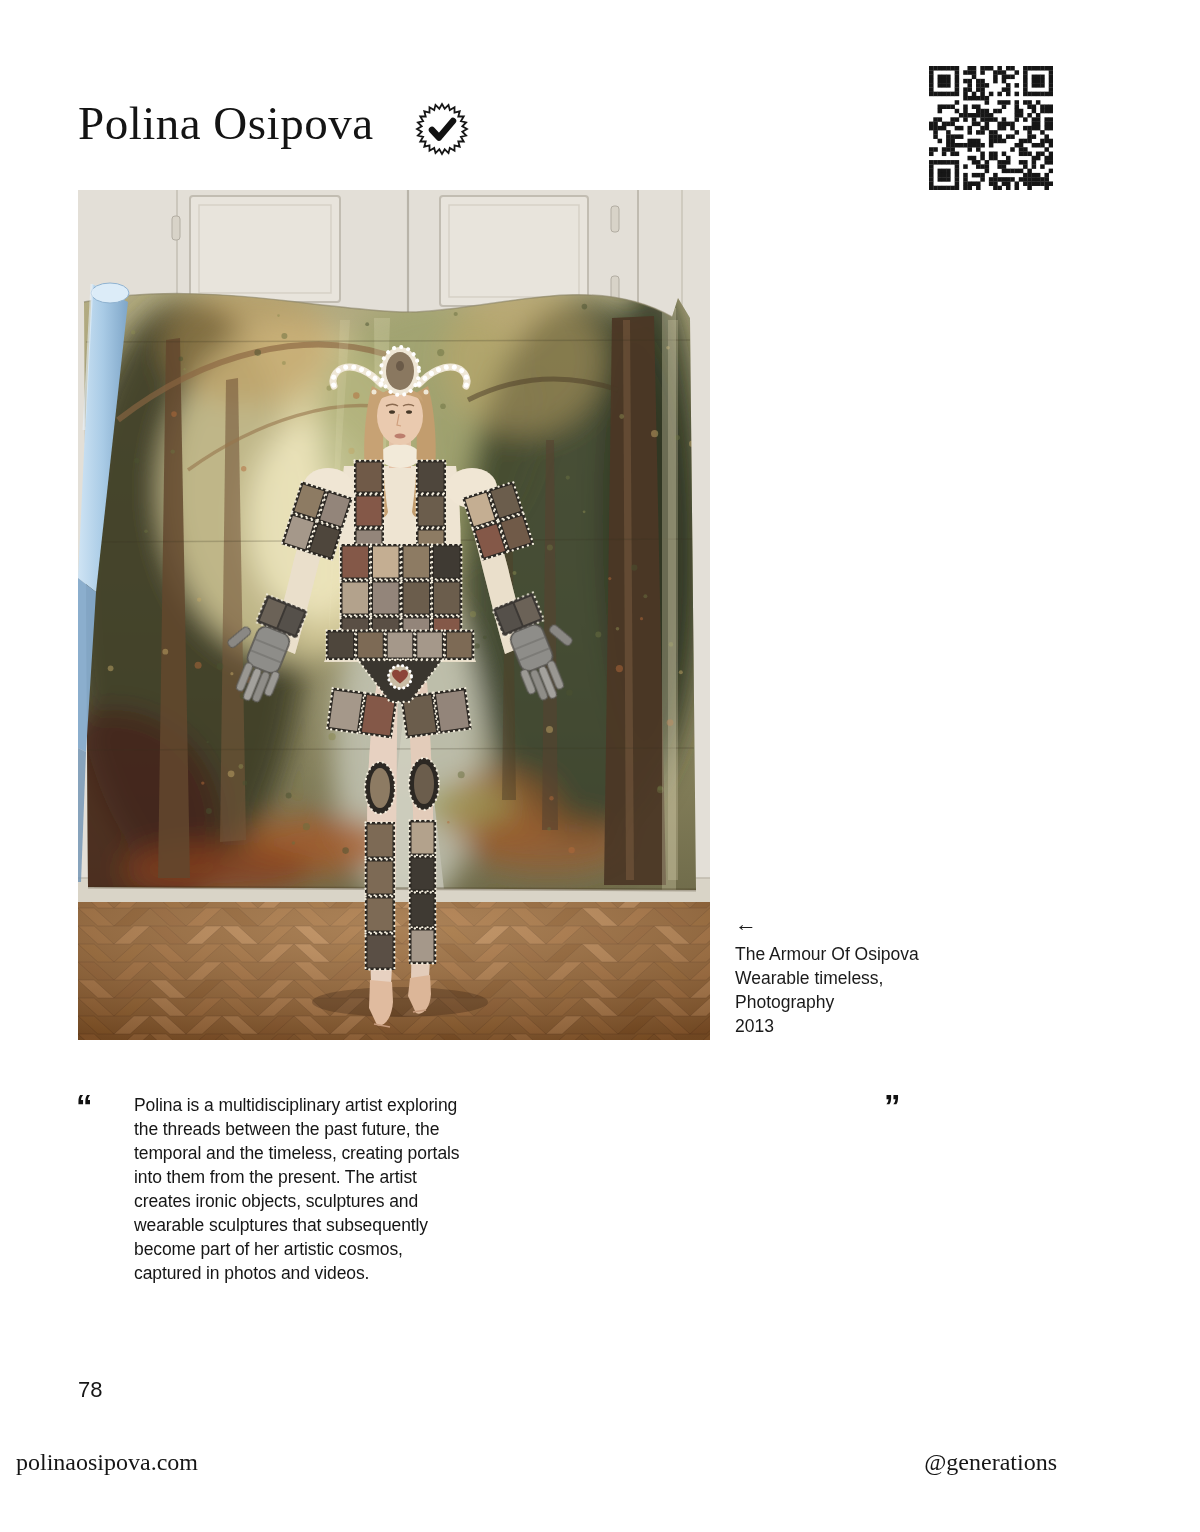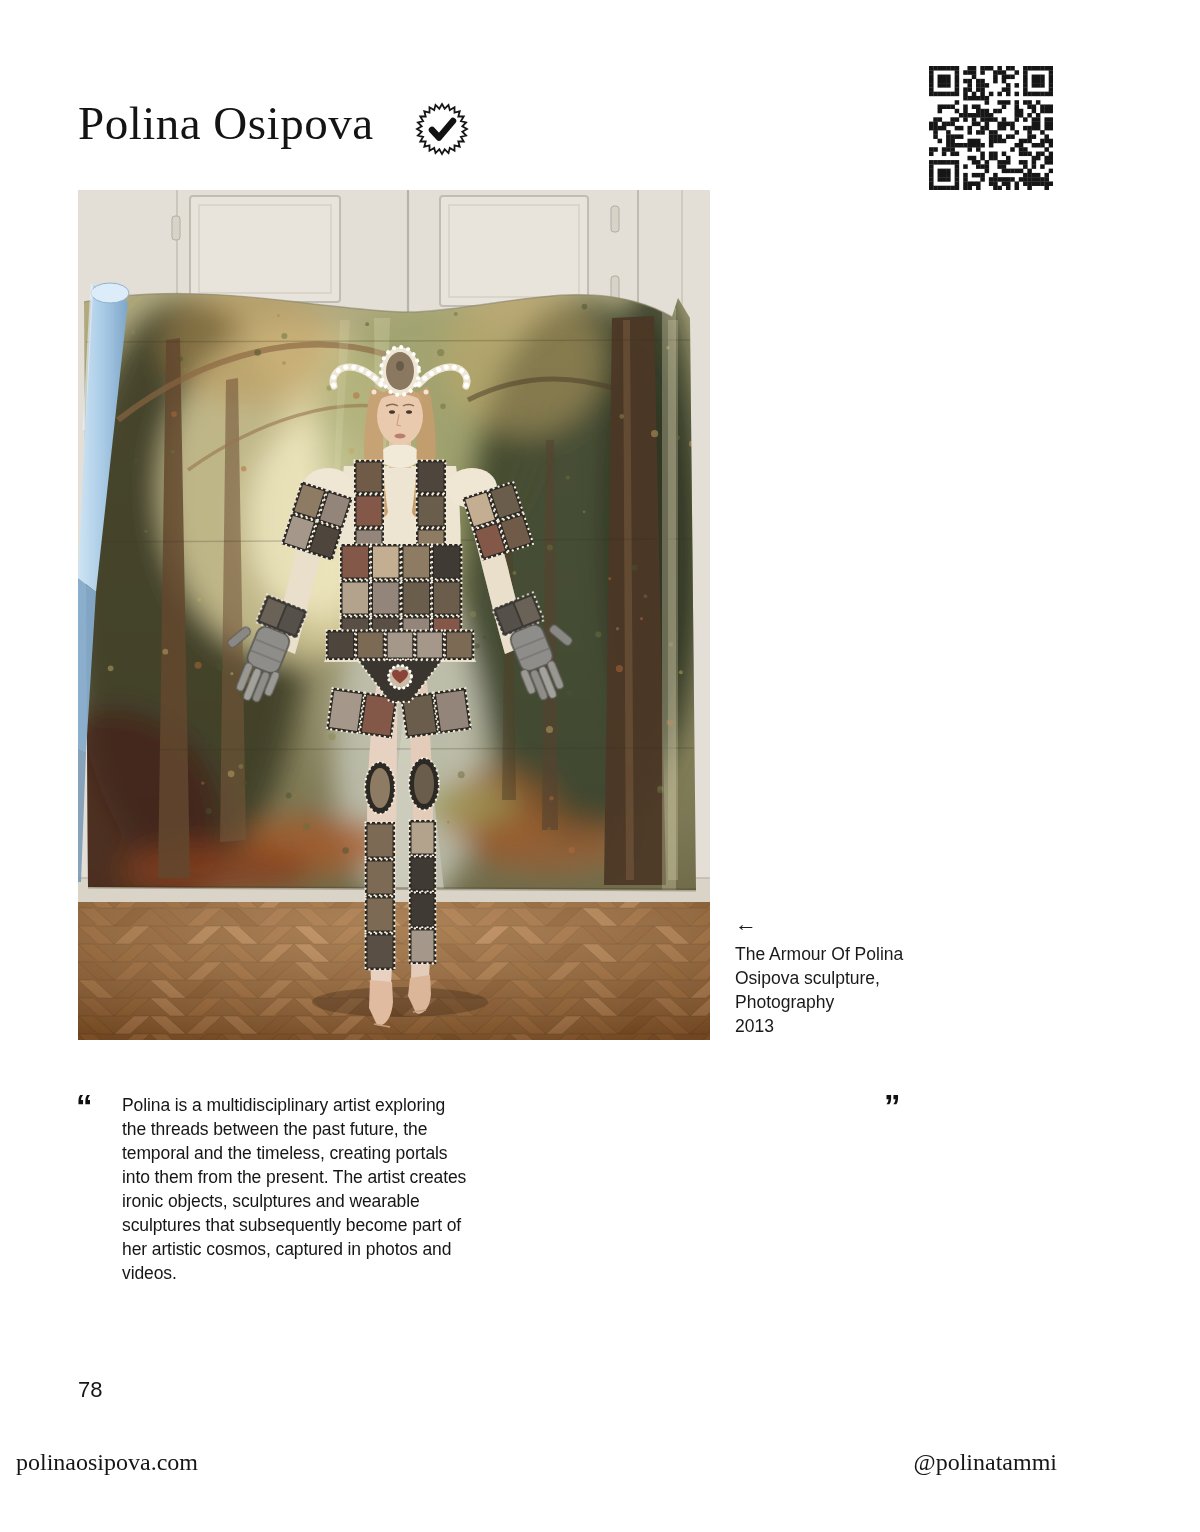--- a/index.html
+++ b/index.html
@@ -21,21 +21,21 @@
   .caption .arrow{font-size:22px;line-height:24px;margin-bottom:6px;}
 
   
   .quote{position:absolute;left:0;top:1093px;width:1200px;font-size:17.5px;line-height:24px;}
   .qmark{position:absolute;font-weight:700;font-size:33px;line-height:1;color:#111;}
   .qmark.open{left:76px;top:-3px;}
   .qmark.close{left:884px;top:-3px;}
   .col{position:absolute;top:0;}
   .col1{left:118px;width:354px;}
   .col2{left:503px;width:370px;}
-  .col p{margin:0 0 24px 4px;letter-spacing:-0.1px;}
+  .col p{margin:0 0 24px 16px;letter-spacing:-0.1px;}
 
   
   .pageno{position:absolute;left:78px;top:1377px;font-size:22px;text-align:center;}
   .website{position:absolute;left:16px;top:1449px;width:1200px;
            font-family:"Liberation Serif",serif;font-size:24px;}
   .handle{position:absolute;right:143px;top:1449px;
           font-family:"Liberation Serif",serif;font-size:24px;}
 </style>
 </head>
 <body>
@@ -1095,33 +1095,33 @@
         <rect x="3" y="36" width="8" height="32" rx="4" fill="#8f8d88" stroke="#5b5955"></rect>
         <rect x="12" y="32" width="8" height="26" rx="4" fill="#9b9994" stroke="#5b5955"></rect>
         <rect x="-32" y="2" width="9" height="26" rx="4" fill="#8a8884" stroke="#5b5955" transform="rotate(28 -28 6)"></rect>
       </g>
     </g>
   </svg>
   </figure>
 
   <aside class="caption">
     <div class="arrow">←</div>
-    <div>The Armour Of Polina</div>
-    <div>Osipova sculpture,</div>
+    <div>The Armour Of Osipova</div>
+    <div>Wearable timeless,</div>
     <div>Photography</div>
     <div>2013</div>
   </aside>
 
   <section class="quote">
     <span class="qmark open">“</span>
     <div class="col col1">
       <p>Polina is a multidisciplinary artist exploring the threads between the past future, the temporal and the timeless, creating portals into them from the present. The artist creates ironic objects, sculptures and wearable sculptures that subsequently become part of her artistic cosmos, captured in photos and videos.</p>
     </div>
     <div class="col col2">
     </div>
     <span class="qmark close">”</span>
   </section>
 
   <div class="pageno">78</div>
   <div class="website">polinaosipova.com</div>
-  <div class="handle">@polinatammi</div>
+  <div class="handle">@generations</div>
 
 </div>
 
 </body></html>

